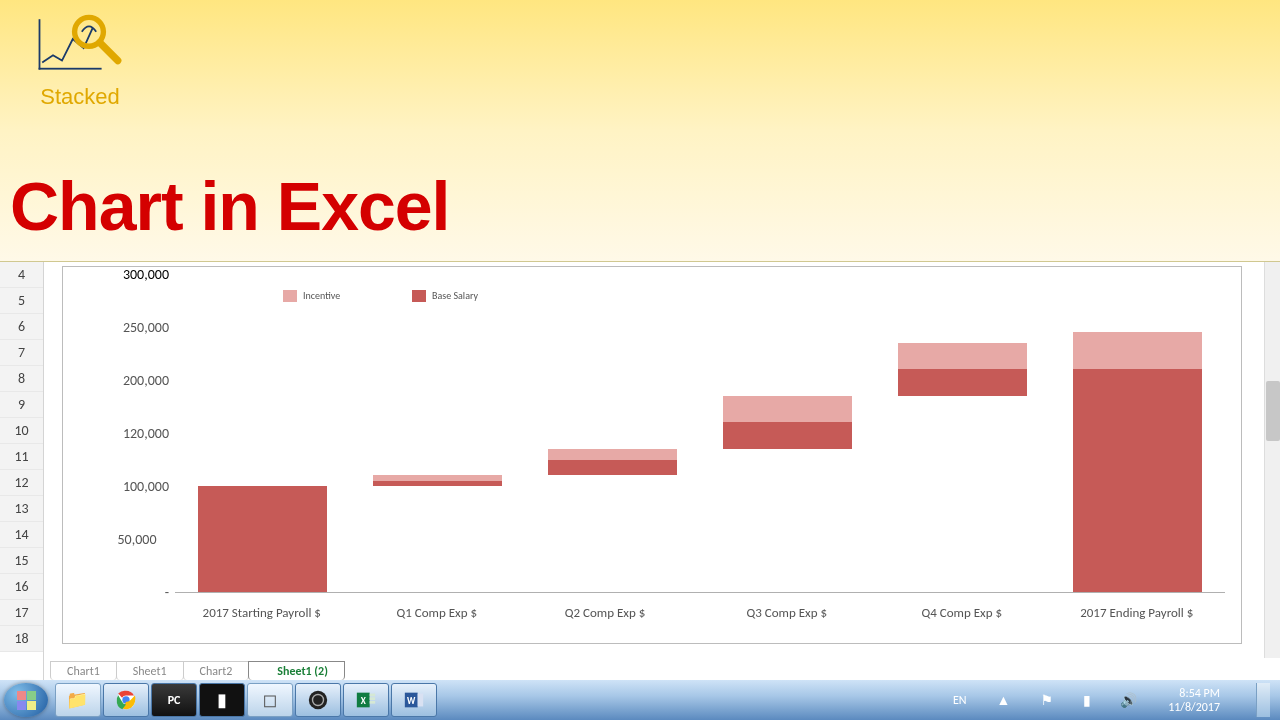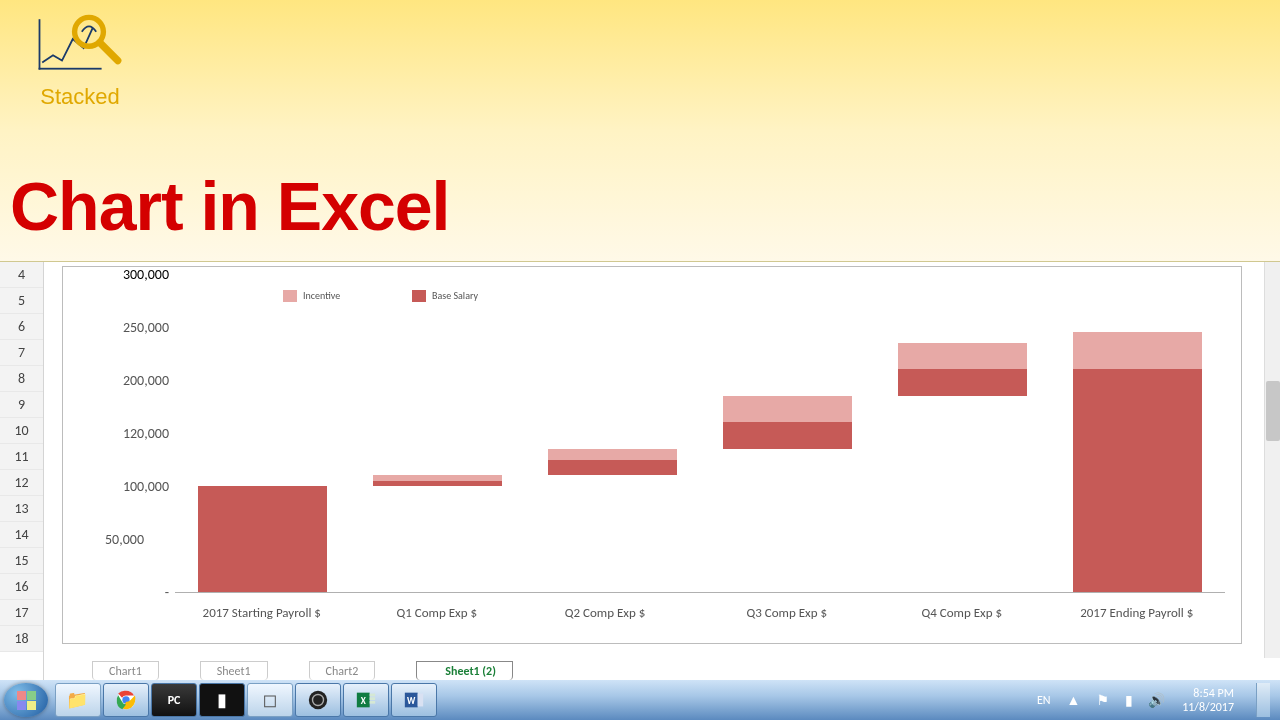--- a/index.html
+++ b/index.html
@@ -28,34 +28,34 @@
 
 
 .plot { position: absolute; left: 112px; top: 8px; width: 1050px; height: 318px; border-bottom: 1px solid #b0b0b0; }
 .ylab { position: absolute; right: 100%; width: 70px; text-align: right; font-size: 14px; color: #555; transform: translateY(50%); padding-right: 6px; }
 .barcol { position: absolute; bottom: 0; width: 128px; }
 .seg { position: absolute; left: 0; width: 100%; }
 .xlab { position: absolute; top: 330px; width: 170px; text-align: center; font-size: 13px; color: #555; transform: translateX(-21px); }
 
 
 .sheettabs { position: absolute; left: 50px; bottom: 40px; height: 22px; width: 1200px; display: flex; align-items: flex-end; font-size: 12px; color: #888; overflow: hidden; }
-.sheettabs .tab { padding: 2px 16px; border-top: 1px solid #ccc; border-left: 1px solid #ccc; border-right: 1px solid #ccc; border-radius: 0 0 4px 4px; margin-right: -1px; background: #fff; margin-left: 42px; }
+.sheettabs .tab { padding: 2px 16px; border-top: 1px solid #ccc; border-left: 1px solid #ccc; border-right: 1px solid #ccc; border-radius: 0 0 4px 4px; margin-right: -1px; background: #fff; }
 .sheettabs .tab.active { color: #1a7f37; font-weight: bold; border-color: #888; padding-left: 28px; }
 
 
 .taskbar { position: absolute; left: 0; right: 0; bottom: 0; height: 40px; background: linear-gradient(180deg, #cfe3f7 0%, #a7c7e7 40%, #5b8abf 100%); display: flex; align-items: center; padding: 0 4px; }
 .start { width: 44px; height: 34px; border-radius: 50%; background: radial-gradient(circle at 30% 30%, #7fbde8, #1e5aa0); box-shadow: 0 0 4px rgba(0,0,0,.4); display: flex; align-items: center; justify-content: center; margin-right: 6px; }
 .start .win { display: grid; grid-template-columns: 9px 9px; grid-template-rows: 9px 9px; gap: 1px; }
 .start .win div:nth-child(1){background:#e88;}
 .start .win div:nth-child(2){background:#8c8;}
 .start .win div:nth-child(3){background:#88e;}
 .start .win div:nth-child(4){background:#ee8;}
 .tb-btn { width: 46px; height: 34px; margin: 0 1px; background: linear-gradient(180deg,#f0f7ff,#bcd4ea); border: 1px solid #7aa0c4; border-radius: 3px; display: flex; align-items: center; justify-content: center; font-size: 18px; }
 .tb-btn.active { background: linear-gradient(180deg,#e6f0fb,#9cbfe0); border-color:#4a77a8; }
-.tray { margin-left: auto; display: flex; align-items: center; gap: 16px; color: #fff; font-size: 12px; padding-right: 6px; }
+.tray { margin-left: auto; display: flex; align-items: center; gap: 30px; color: #fff; font-size: 12px; padding-right: 6px; }
 .tray .clock { text-align: right; line-height: 1.2; }
 .tray .ilang { font-size: 12px; color:#fff; }
 .tray .ticon { color:#fff; font-size:14px; }
 .showdesk { width: 14px; height: 34px; border-left: 1px solid #7aa0c4; background: linear-gradient(180deg,#e0ecf7,#9cbfe0); margin-left: 6px; }
 
 
 .scrollbar { position: absolute; right: 0; top: 262px; bottom: 62px; width: 16px; background: #f0f0f0; border-left: 1px solid #ddd; }
 .scrollthumb { position: absolute; top: 30%; width: 14px; left: 1px; height: 60px; background: #c7c7c7; border-radius: 2px; }
 </style>
 </head>
@@ -109,21 +109,21 @@
           <span>Incentive</span>
         </div>
         <div class="item">
           <div class="swatch" id="sw2" style="background: rgb(198, 90, 87);"></div>
           <span>Base Salary</span>
         </div>
       </div>
 
       <div class="plot" id="plot">
           <div class="ylab" style="bottom: 0px; transform: translateY(50%); position: absolute; right: 100%; width: 70px; text-align: right; padding-right: 6px; font-size: 14px; color: rgb(85, 85, 85);">-</div>
-          <div class="ylab" style="bottom: 53px; transform: translateY(50%); position: absolute; right: 100%; width: 70px; text-align: left; padding-right: 6px; font-size: 14px; color: rgb(85, 85, 85);">50,000</div>
+          <div class="ylab" style="bottom: 53px; transform: translateY(50%); position: absolute; right: 100%; width: 70px; text-align: center; padding-right: 6px; font-size: 14px; color: rgb(85, 85, 85);">50,000</div>
           <div class="ylab" style="bottom: 106px; transform: translateY(50%); position: absolute; right: 100%; width: 70px; text-align: right; padding-right: 6px; font-size: 14px; color: rgb(85, 85, 85);">100,000</div>
           <div class="ylab" style="bottom: 159px; transform: translateY(50%); position: absolute; right: 100%; width: 70px; text-align: right; padding-right: 6px; font-size: 14px; color: rgb(85, 85, 85);">120,000</div>
           <div class="ylab" style="bottom: 212px; transform: translateY(50%); position: absolute; right: 100%; width: 70px; text-align: right; padding-right: 6px; font-size: 14px; color: rgb(85, 85, 85);">200,000</div>
           <div class="ylab" style="bottom: 265px; transform: translateY(50%); position: absolute; right: 100%; width: 70px; text-align: right; padding-right: 6px; font-size: 14px; color: rgb(85, 85, 85);">250,000</div>
           <div class="ylab" style="bottom: 318px; transform: translateY(50%); position: absolute; right: 100%; width: 70px; padding-right: 6px; font-size: 14px; color: #000000;">300,000</div>
           <div class="barcol" style="left: 22.75px; width: 129.5px; height: 318px;">
             <div class="seg" style="bottom: 0px; height: 106px; background: rgb(198, 90, 87);"></div>
             <div class="seg" style="bottom: 106px; height: 0px; background: rgb(231, 169, 166);"></div>
           </div>
           <div class="xlab" style="left: 22.75px; text-align: center;">2017 Starting Payroll $</div>

